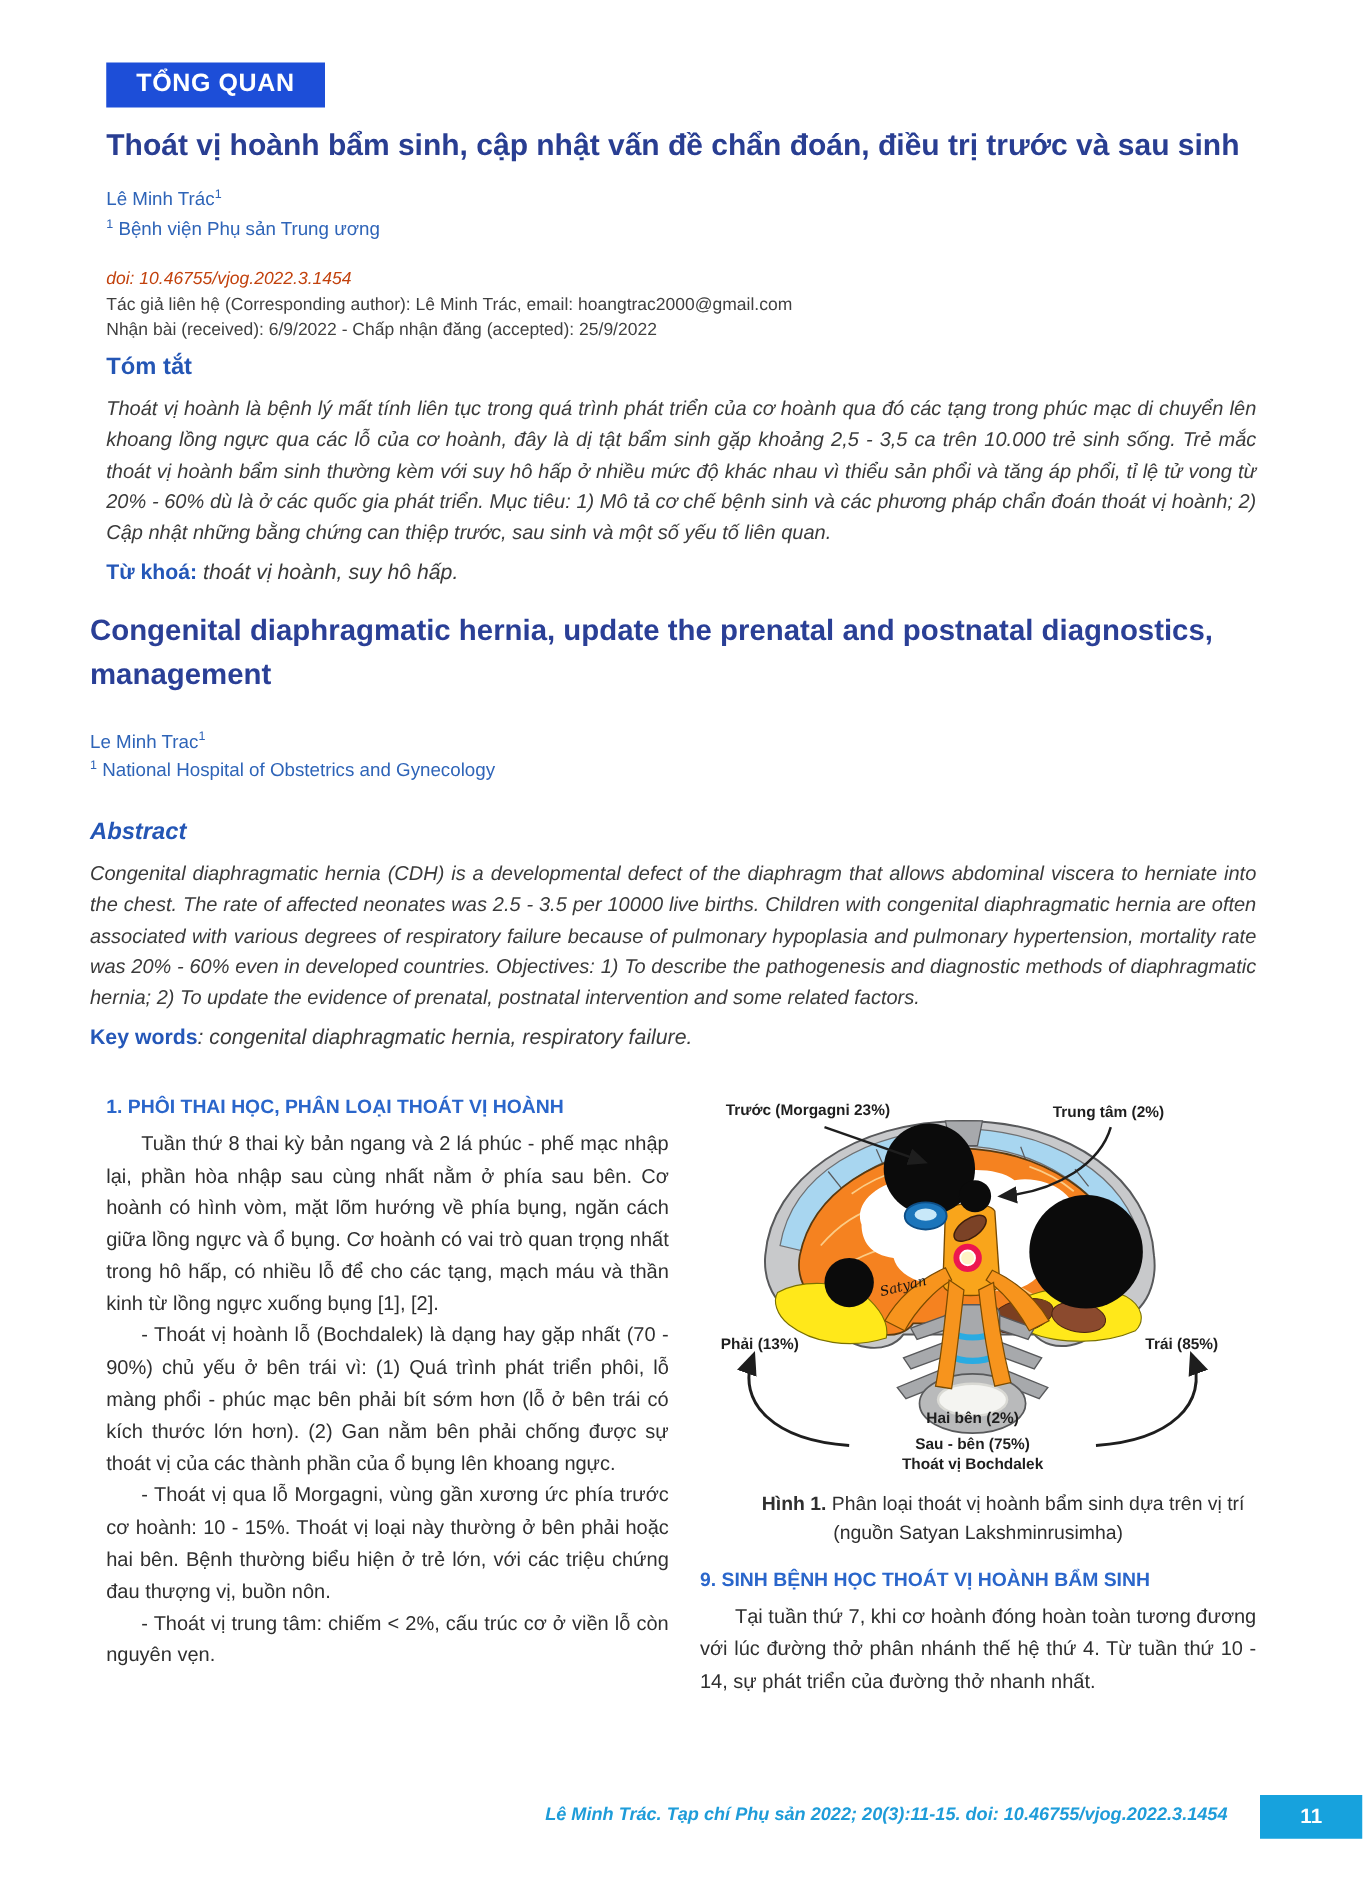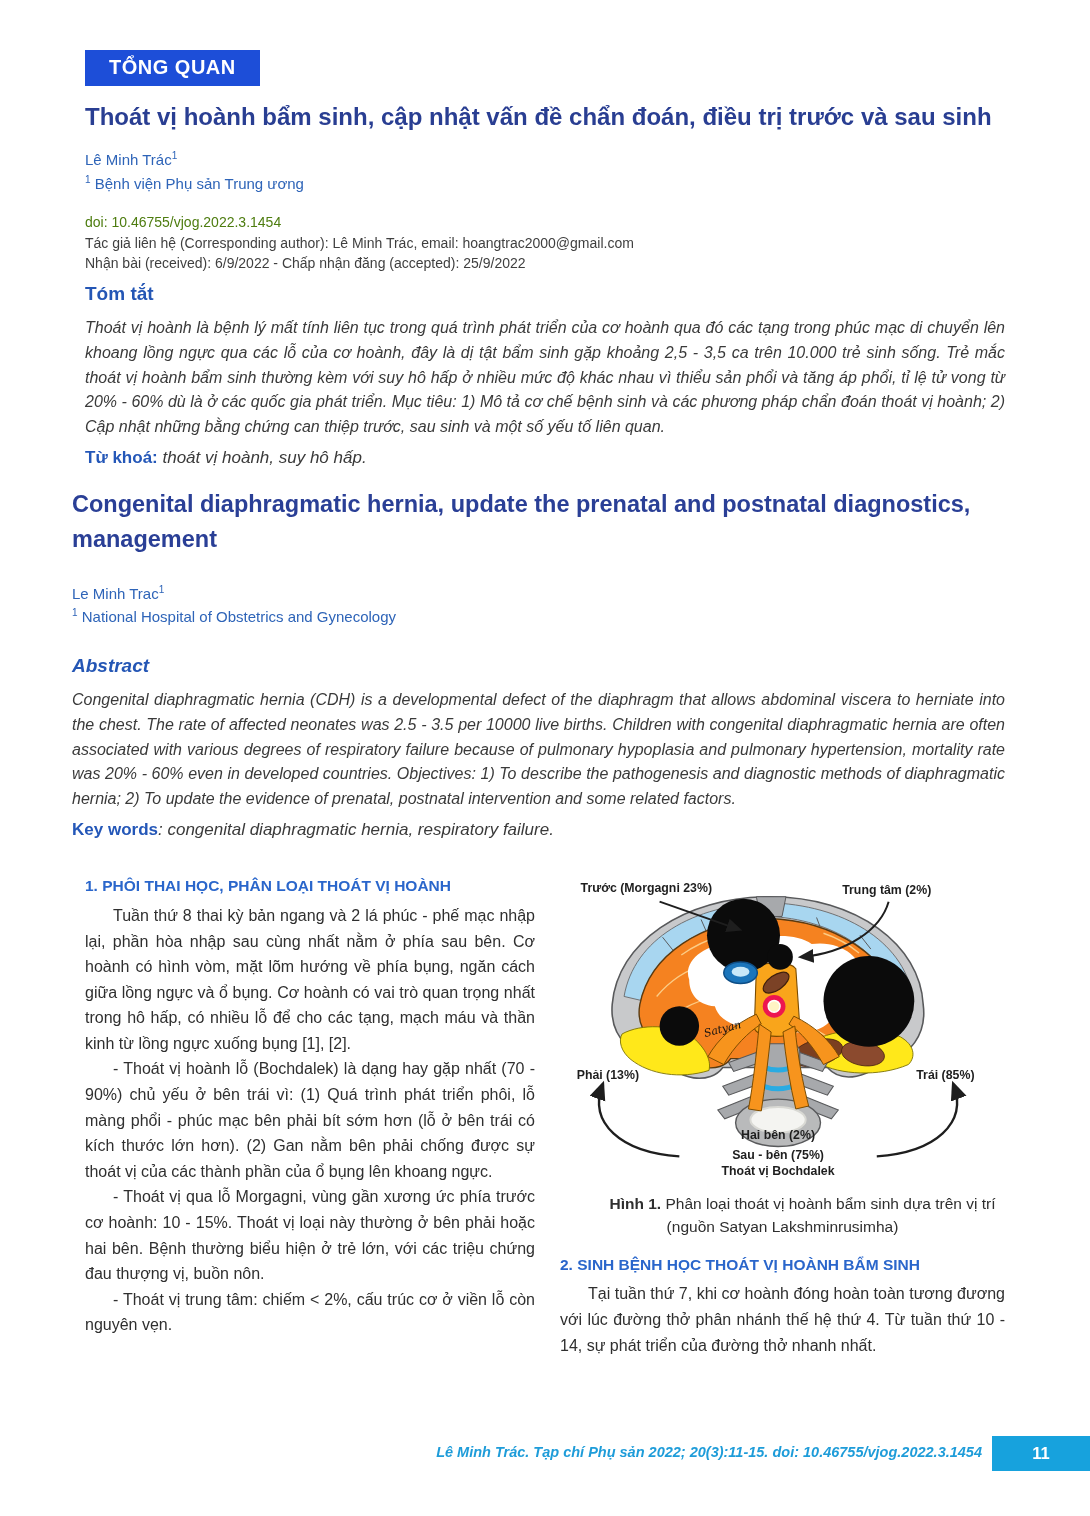--- a/index.html
+++ b/index.html
@@ -16,21 +16,21 @@
     display:inline-block; background:#1d4ed8; color:#fff;
     font-weight:bold; font-size:20px; letter-spacing:.5px;
     padding:6px 24px 7px 24px;
   }
   .title-vi {
     margin-top:15px; font-size:24px; font-weight:bold; color:#293E92; line-height:1.35;
   }
   .authors { margin-top:15px; font-size:15px; color:#2E64B8; line-height:1.55; }
   .authors sup { font-size:10px; }
   .meta { margin-top:17px; font-size:14px; line-height:1.48; color:#3f3f3f; }
-  .doi { color:#4d7c0f; }
+  .doi { color:#c2410c; font-style:italic; }
 
   
   .sec-abs-vi { left:85px; right:85px; top:283px; }
   h2.blue-h { font-size:19px; font-weight:bold; color:#2456B5; }
   .abstract-body {
     margin-top:11px; font-style:italic; font-size:16px; color:#3a3a3a;
     line-height:1.55; text-align:justify;
   }
   .kw-line { margin-top:8px; font-size:17px; }
   .kw-label { color:#2457B8; font-weight:bold; }
@@ -59,21 +59,21 @@
   
   .fig-label { font:bold 12.5px "Liberation Sans", sans-serif; fill:#1e1e1e; }
   .fig-sign  { font:italic 11px "DejaVu Serif", serif; fill:#111; }
 
   
   .footer-cite {
     right:108px; top:1444px; font-size:14.5px; font-weight:bold; font-style:italic;
     color:#1E9CD9;
   }
   .footer-page {
-    right:0; top:1436px; width:98px; height:35px; background:#17A2DD;
+    right:0; top:1436px; width:82px; height:35px; background:#17A2DD;
     color:#fff; font-weight:bold; font-size:16.5px;
     display:flex; align-items:center; justify-content:center;
   }
 </style>
 </head>
 <body>
 
 <div class="abs header">
   <div class="badge">TỔNG QUAN</div>
   <div class="title-vi">Thoát vị hoành bẩm sinh, cập nhật vấn đề chẩn đoán, điều trị trước và sau sinh</div>
@@ -219,19 +219,19 @@
         <text x="218" y="287" text-anchor="middle" class="fig-label">Sau - bên (75%)</text>
         <text x="218" y="303" text-anchor="middle" class="fig-label">Thoát vị Bochdalek</text>
       </svg>
     </div>
 
     <div class="caption">
       <b>Hình 1.</b><span> Phân loại thoát vị hoành bẩm sinh dựa trên vị trí</span><br>
       <span>(nguồn Satyan Lakshminrusimha)</span>
     </div>
 
-    <h3 class="section-h">2. SINH BỆNH HỌC THOÁT VỊ HOÀNH BẨM SINH</h3>
+    <h3 class="section-h">9. SINH BỆNH HỌC THOÁT VỊ HOÀNH BẨM SINH</h3>
     <p class="body-p">Tại tuần thứ 7, khi cơ hoành đóng hoàn toàn tương đương với lúc đường thở phân nhánh thế hệ thứ 4. Từ tuần thứ 10 - 14, sự phát triển của đường thở nhanh nhất.</p>
   </div>
 </div>
 
 <div class="abs footer-cite">Lê Minh Trác. Tạp chí Phụ sản 2022; 20(3):11-15. doi: 10.46755/vjog.2022.3.1454</div>
 <div class="abs footer-page">11</div>
 
 </body></html>

